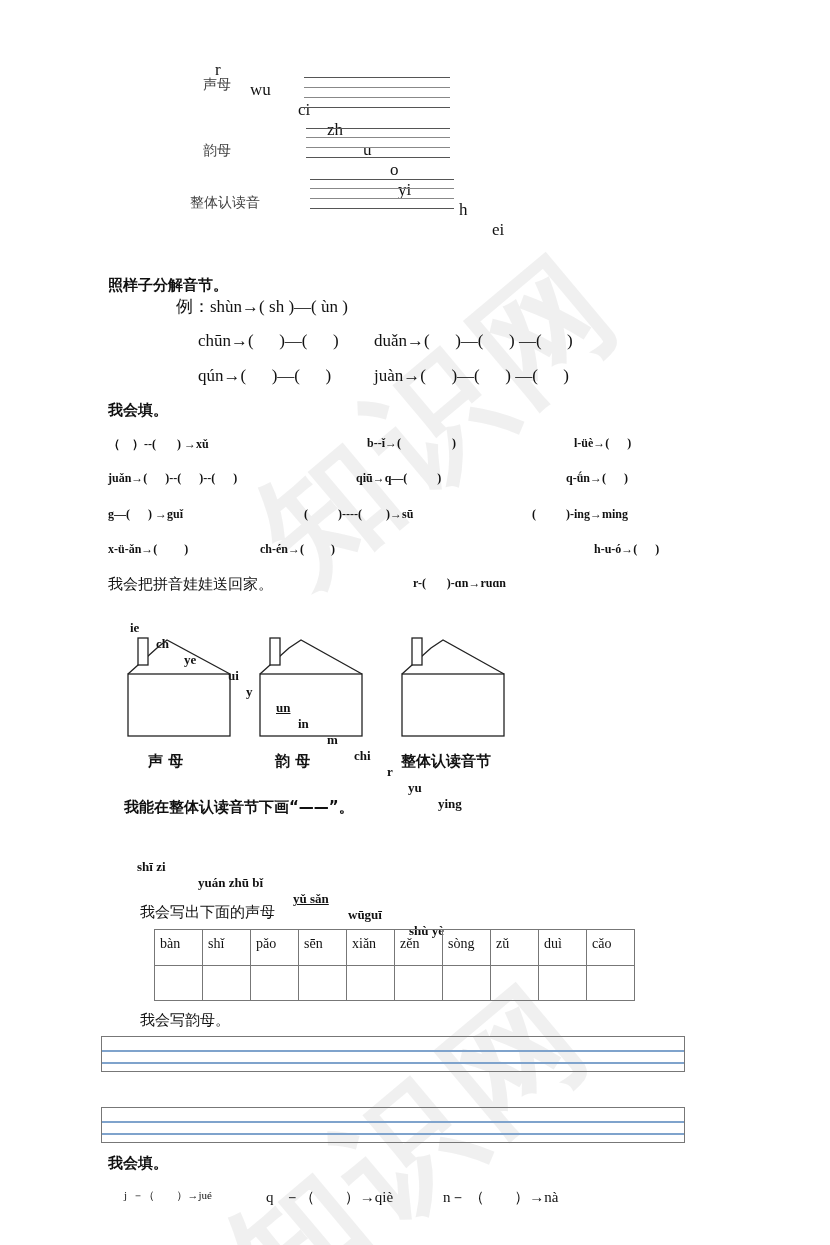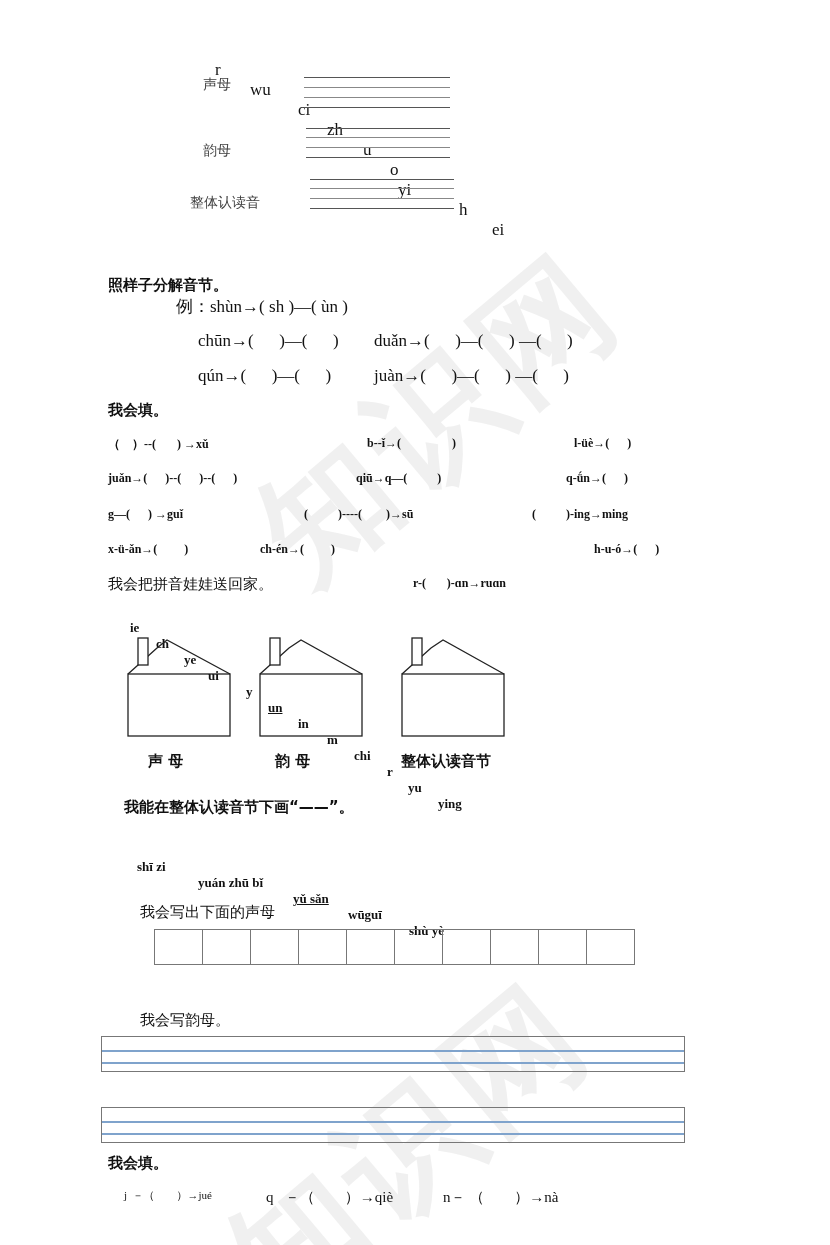--- a/index.html
+++ b/index.html
@@ -104,23 +104,23 @@
 <div class="abs fill-line" style="top:542px; left:260px;">ch-én→(         )</div>
 <div class="abs fill-line" style="top:542px; left:413px;margin-top:34px;">r-(       )-ɑn→ruɑn</div>
 <div class="abs fill-line" style="top:542px; left:594px;">h-u-ó→(      )</div>
 
 <div class="abs heading-reg" style="top:575px; left:108px;">我会把拼音娃娃送回家。</div>
 
 <div class="abs serif pinyin-strip" style="top:604px; left:0;">
   <span class="abs" style="left:130px;">ie</span>
   <span class="abs" style="left:156px;">ch</span>
   <span class="abs" style="left:184px;">ye</span>
-  <span class="abs" style="left:208px;">ui</span>
+  <span class="abs" style="left:228px;">ui</span>
   <span class="abs" style="left:246px;">y</span>
-  <span class="abs" style="left:268px;text-decoration:underline;">un</span>
+  <span class="abs" style="left:276px;text-decoration:underline;">un</span>
   <span class="abs" style="left:298px;">in</span>
   <span class="abs" style="left:327px;">m</span>
   <span class="abs" style="left:354px;">chi</span>
   <span class="abs" style="left:387px;">r</span>
   <span class="abs" style="left:408px;">yu</span>
   <span class="abs" style="left:438px;">ying</span>
 </div>
 
 <svg class="house" style="left:120px; top:632px;" width="120" height="110">
   <g stroke="#222" stroke-width="1.3" fill="none">
@@ -153,20 +153,32 @@
   <span class="abs" style="left:137px;">shī zi</span>
   <span class="abs" style="left:198px;">yuán zhū bǐ</span>
   <span class="abs" style="left:293px;text-decoration:underline;">yǔ sǎn</span>
   <span class="abs" style="left:348px;">wūguī</span>
   <span class="abs" style="left:409px;">shù yè</span>
 </div>
 
 <div class="abs heading-reg" style="top:903px; left:140px;">我会写出下面的声母</div>
 <table class="sm-table">
   <tbody>
+      <tr class="head">
+    <td>bàn</td>
+    <td>shǐ</td>
+    <td>pǎo</td>
+    <td>sēn</td>
+    <td>xiǎn</td>
+    <td>zěn</td>
+    <td>sòng</td>
+    <td>zǔ</td>
+    <td>duì</td>
+    <td>cǎo</td>
+  </tr>
   <tr>
     <td></td>
     <td></td>
     <td></td>
     <td></td>
     <td></td>
     <td></td>
     <td></td>
     <td></td>
     <td></td>

